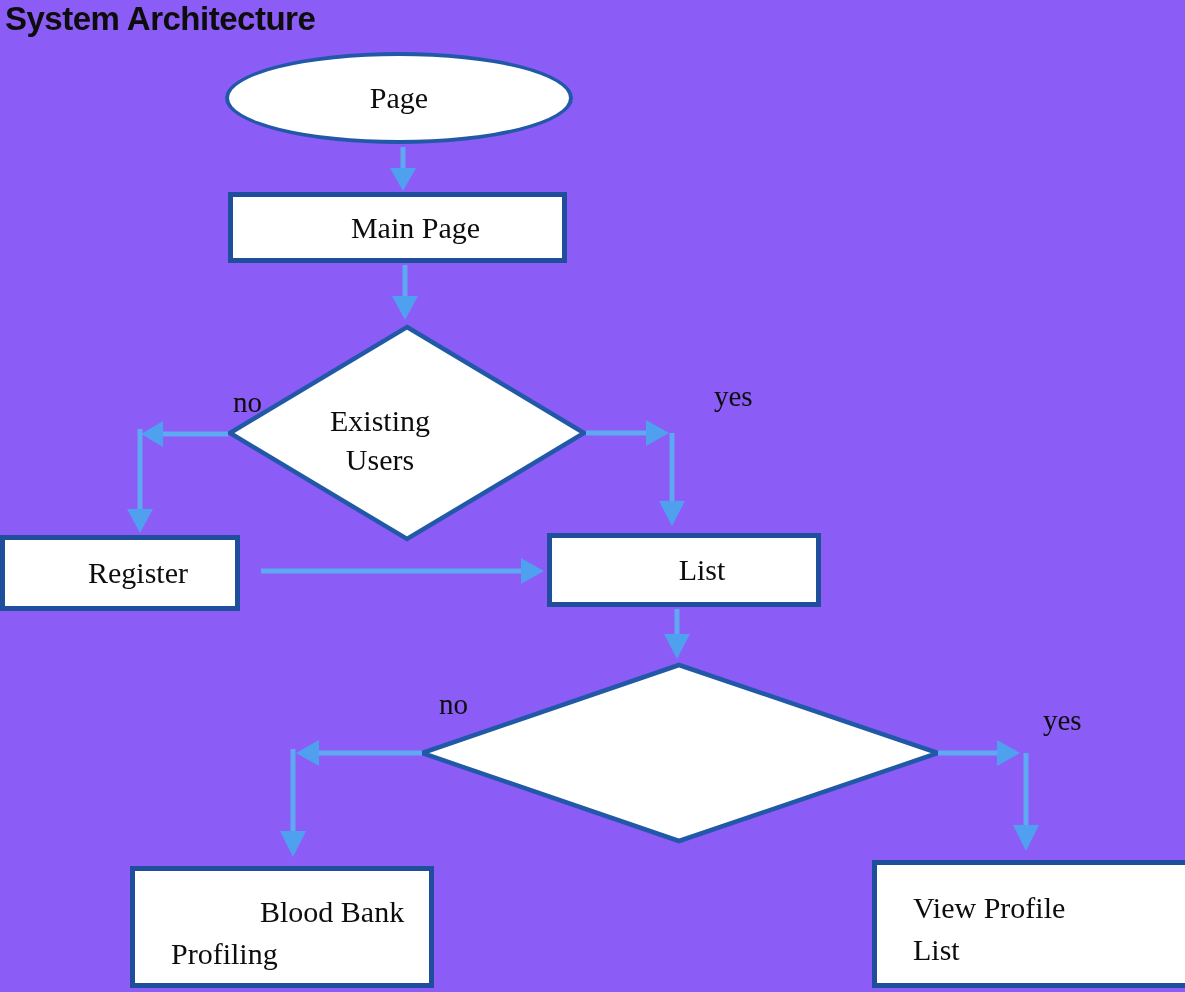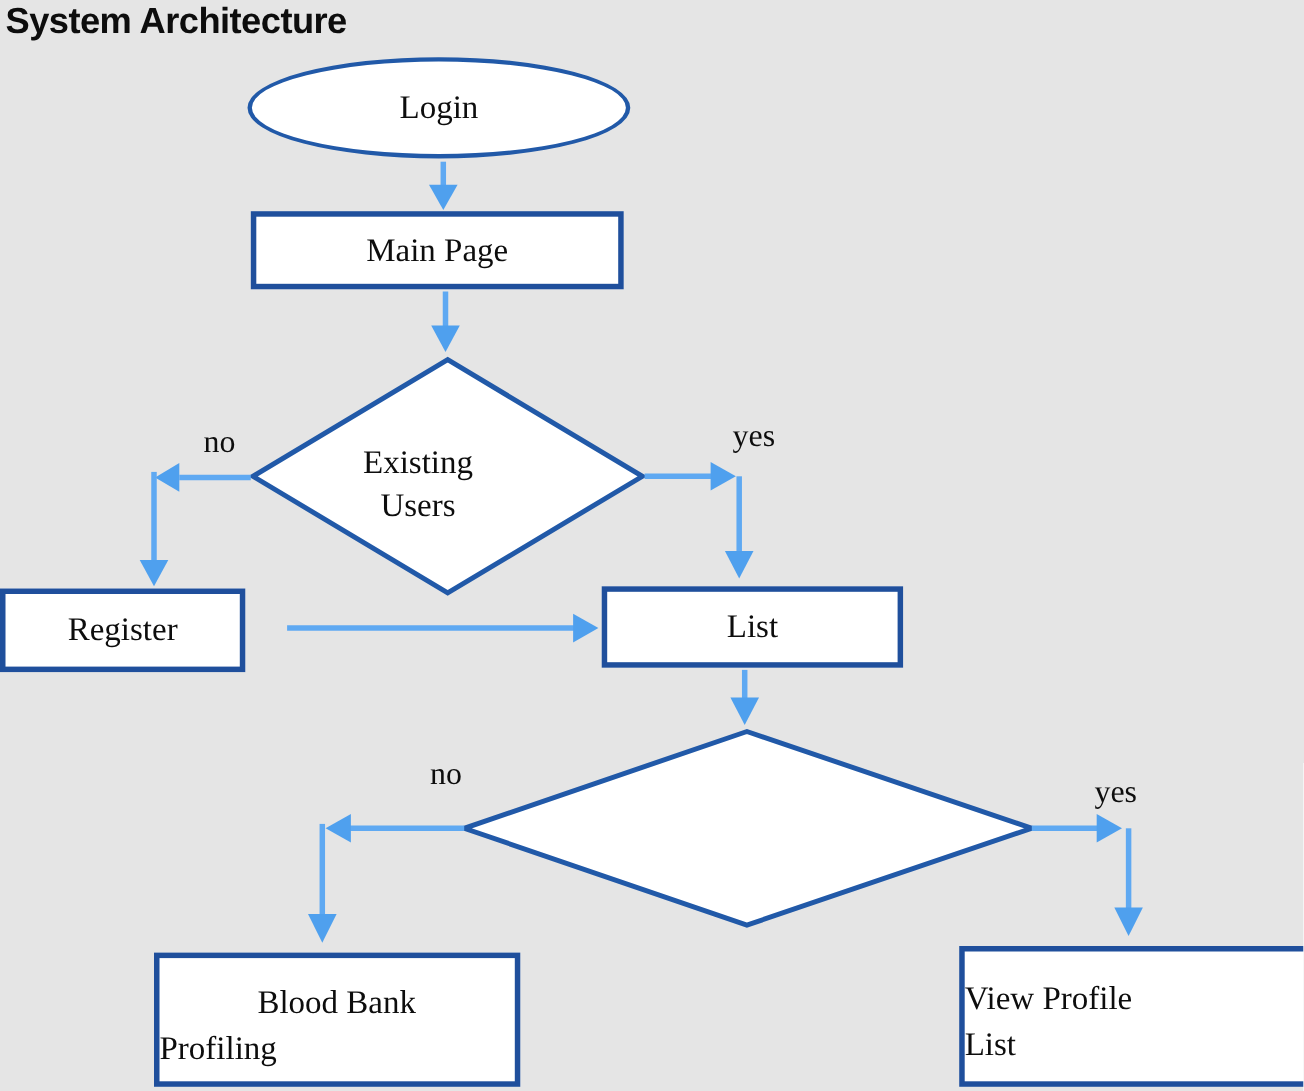--- a/index.html
+++ b/index.html
@@ -1,81 +1,81 @@
 <!DOCTYPE html>
 <html style="--rect-border: #1f4f9c; --ellipse-diamond-border: #2159a8; --arrow-line: #5fa9f2; --arrow-head: #4fa0ee; --text: #0d0d0d;"><head>
 <meta charset="utf-8">
 <title>System Architecture</title>
 <style>
   html,body { margin:0; padding:0; background:#ffffff; }
   .page {
-    position:relative; width:1185px; height:992px; background:#e5e5e5;
+    position:relative; width:1185px; height:992px; background:#8b5cf6;
     font-family:"Liberation Serif","DejaVu Serif",serif; overflow:hidden;
   }
   .title {
     position:absolute; left:5px; top:0px; margin:0;
     font-family:"Liberation Sans","DejaVu Sans",sans-serif;
     font-weight:bold; font-size:33px; letter-spacing:-0.5px;
     color:var(--text,#121212); white-space:nowrap;
   }
   .shape {
     position:absolute; box-sizing:border-box; background:#fff;
     display:flex; align-items:center; justify-content:center;
     font-size:30px; color:var(--text,#0d0d0d); line-height:1.2; text-align:center;
   }
   .ellipse { border:4px solid var(--ellipse-diamond-border,#2159a8); border-radius:50%; }
-  .rect    { border:5px solid var(--rect-border,#1f4f9c); }
+  .rect    { border:5px solid var(--rect-border,#1f4f9c);padding-left:36px; }
   
   .rect.block { display:block; text-align:left; }
   .bb-line1 { margin-left:89px; }
   .bb-line2 { }
   .bb { padding-top:20px; line-height:42px; }
   .vp { padding-top:22px; line-height:42px; text-align:center; }
   .diagram-svg { position:absolute; left:0; top:0; width:1185px; height:992px; }
   .diamond { fill:#ffffff; stroke:var(--ellipse-diamond-border,#2159a8); stroke-width:4.5; }
   .aline  { stroke:var(--arrow-line,#5fa9f2); stroke-width:5; fill:none; stroke-linecap:butt; }
   .ahead  { fill:var(--arrow-head,#4fa0ee); stroke:none; }
   .dtext {
     position:absolute; font-size:30px; color:var(--text,#0d0d0d);
     white-space:nowrap;
   }
   .d1 { left:330px; top:401px; line-height:39px; text-align:center; }
   .d2 { left:528px; top:716px; width:300px; line-height:40px; text-align:center; }
   .edge-label {
-    position:absolute; font-size:29px; color:var(--text,#0d0d0d); white-space:nowrap;
+    position:absolute; font-size:29px; color:var(--text,#0d0d0d); white-space:nowrap;margin-left:48px;
   }
   .no1  { left:185px; top:386px; }
   .yes1 { left:666px; top:380px; }
   .no2  { left:391px; top:688px; }
   .yes2 { left:995px; top:704px; }
 </style>
 </head>
 <body>
 
 <div class="page">
 
   <h1 class="title">System Architecture</h1>
 
   <div class="shape ellipse" style="left:225px; top:52px; width:348px; height:92px;">
-    <span>Login</span>
+    <span>Page</span>
   </div>
 
   <div class="shape rect" style="left:228px; top:192px; width:339px; height:71px;">
     <span>Main Page</span>
   </div>
 
-  <div class="shape rect" style="left:0px; top:535px; width:223px; height:76px;">
+  <div class="shape rect" style="left:0px; top:535px; width:240px; height:76px;">
     <span>Register</span>
   </div>
 
   <div class="shape rect" style="left:547px; top:533px; width:274px; height:74px;">
     <span>List</span>
   </div>
 
-  <div class="shape rect block bb" style="left:140px; top:866px; width:333px; height:122px;">
+  <div class="shape rect block bb" style="left:130px; top:866px; width:304px; height:122px;">
     <div class="bb-line1">Blood Bank</div>
     <div class="bb-line2">Profiling</div>
   </div>
 
   <div class="shape rect block vp" style="left:872px; top:860px; width:345px; height:128px;">
     <div>View Profile</div>
     <div>List</div>
   </div>
 
   <svg class="diagram-svg" viewBox="0 0 1185 992">

